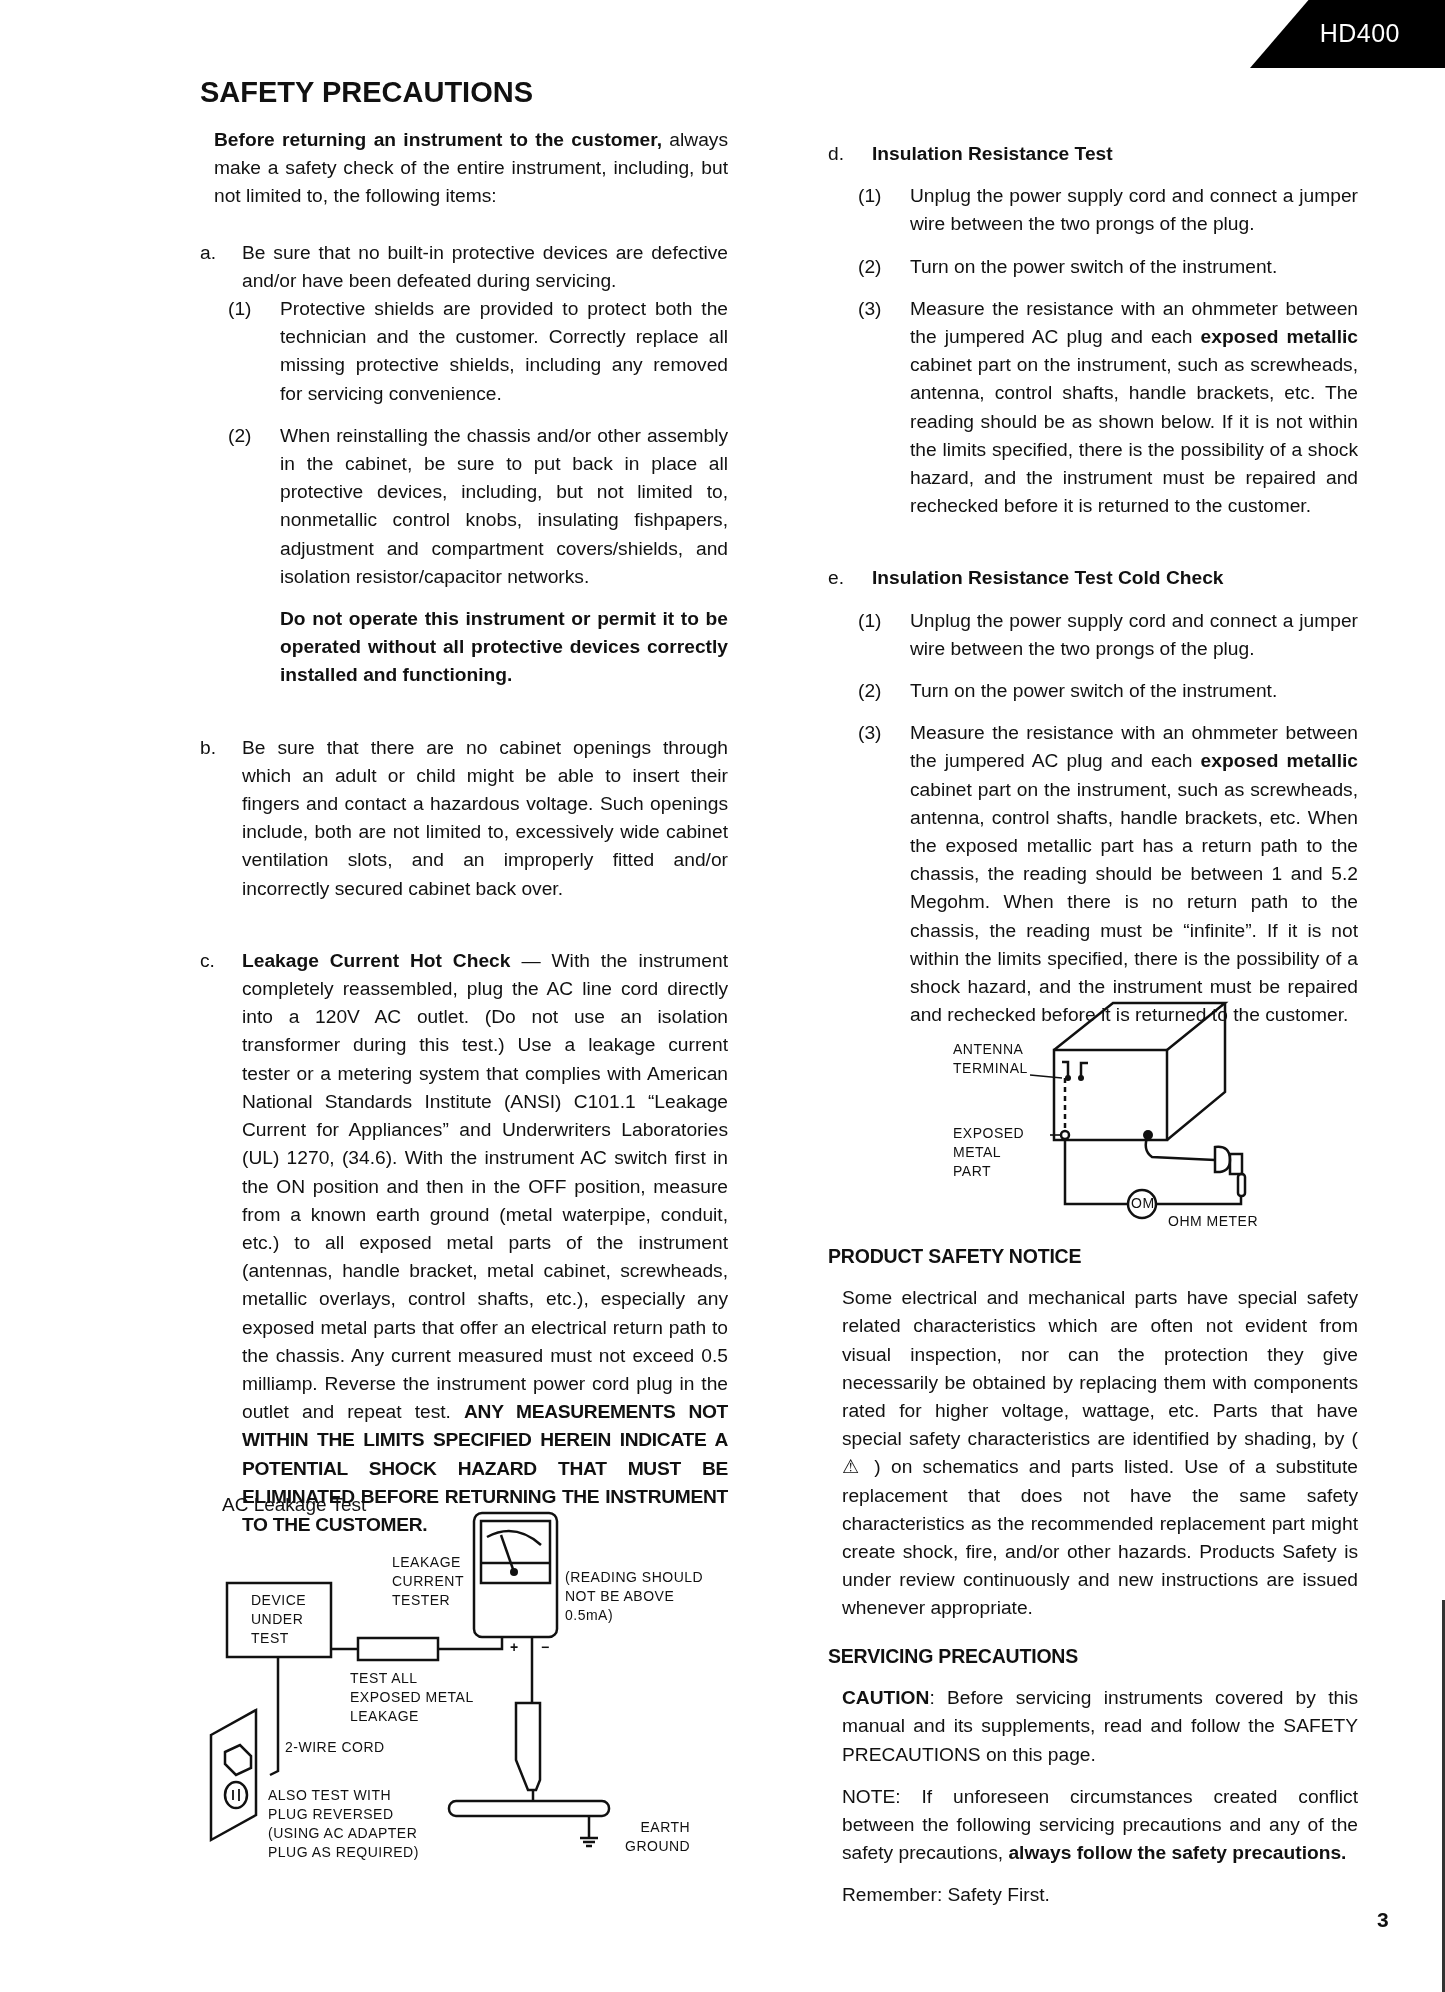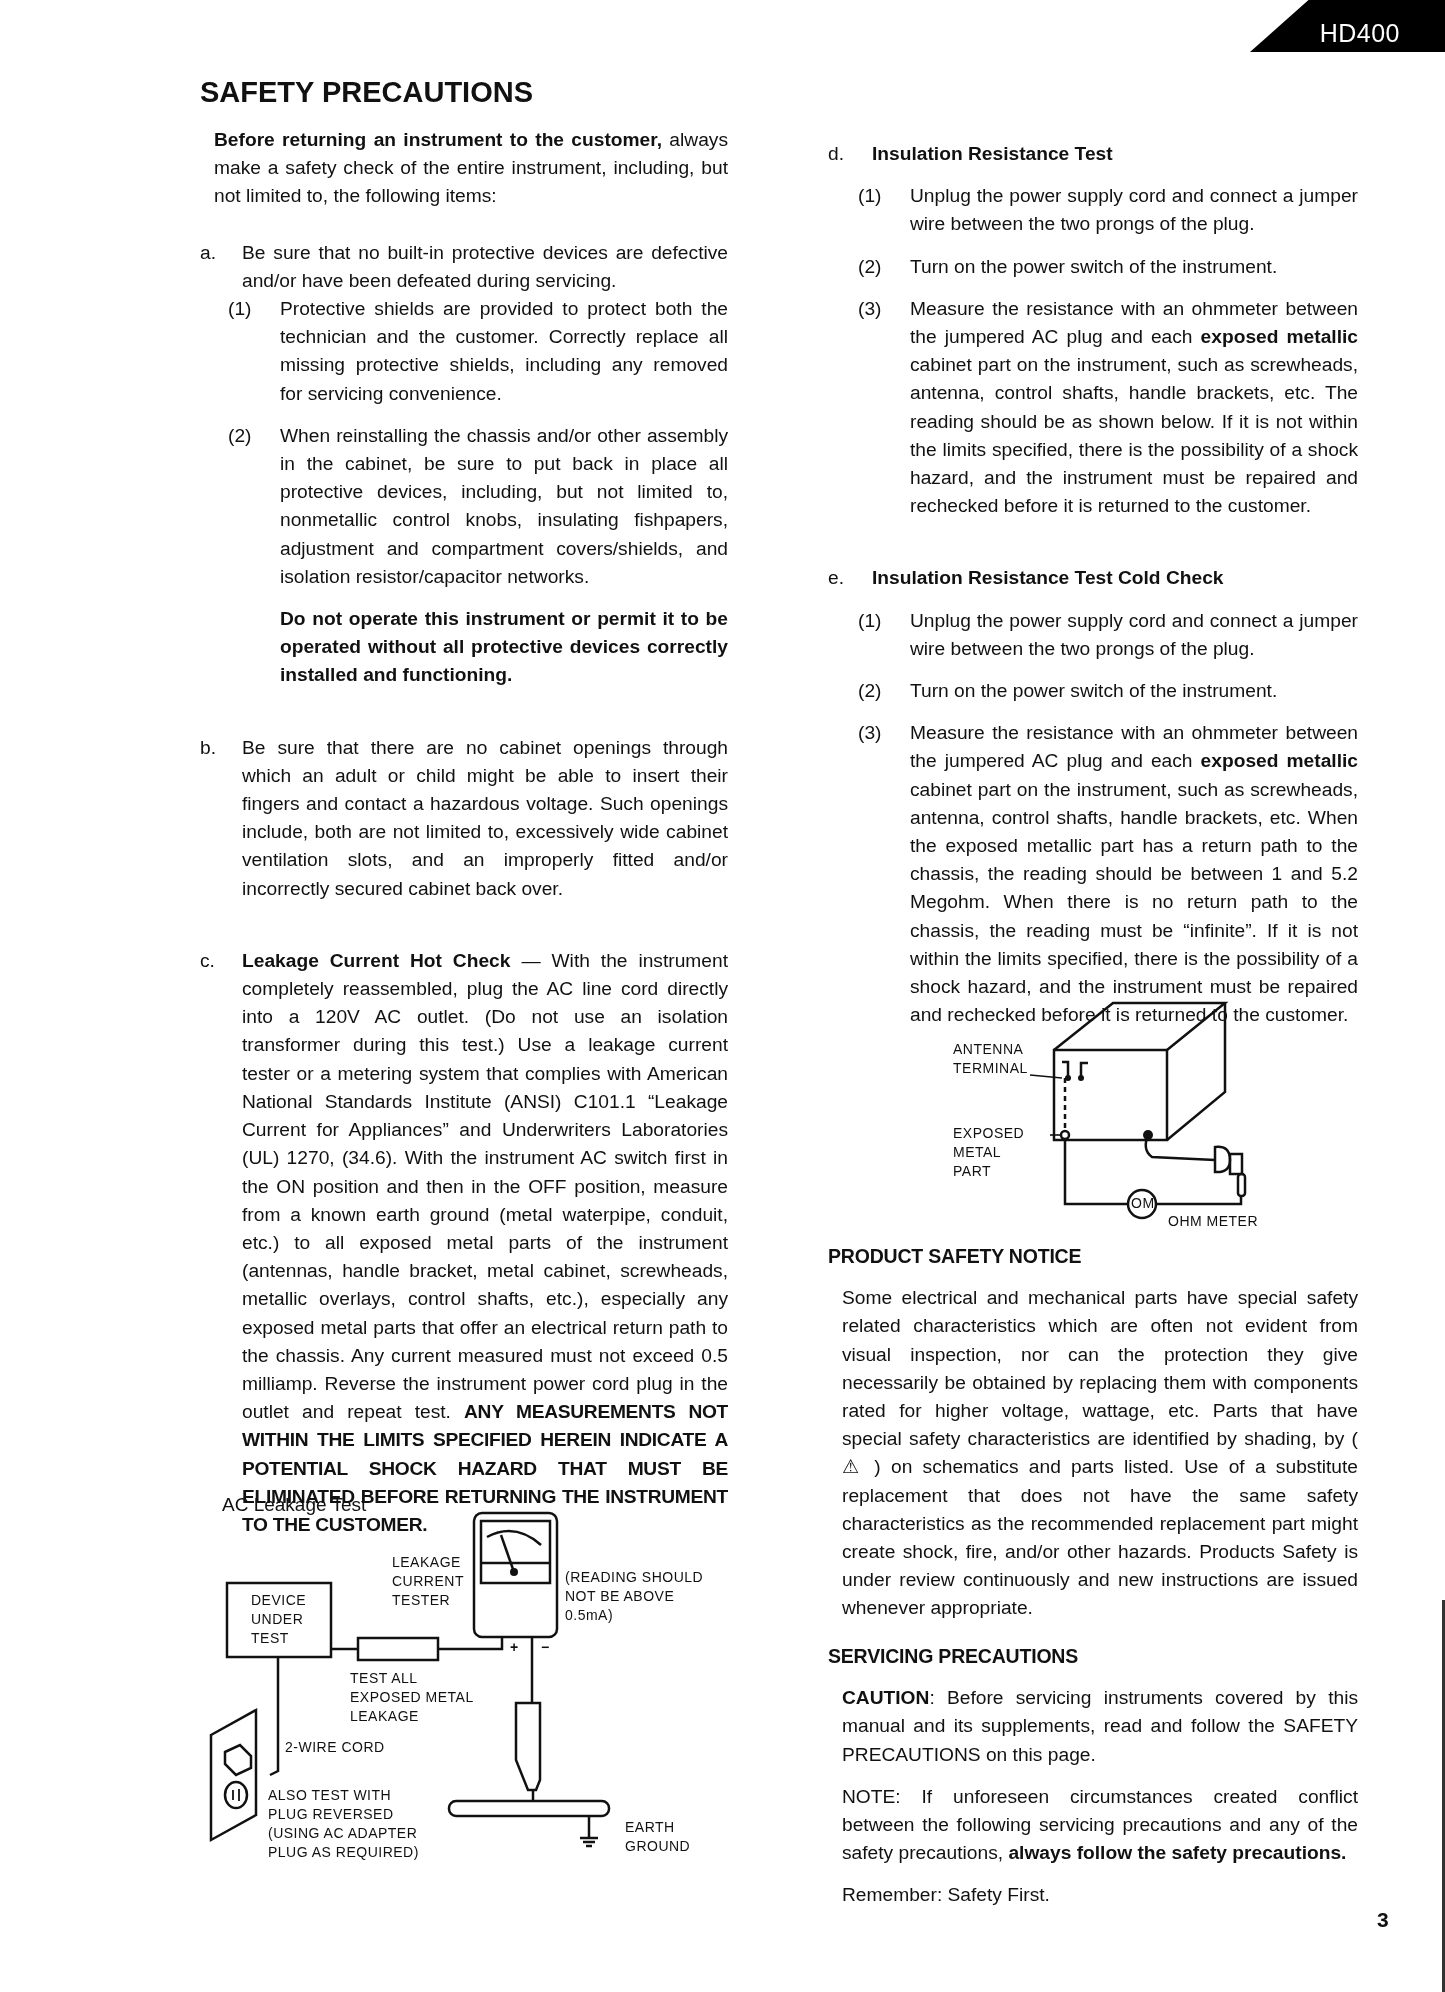--- a/index.html
+++ b/index.html
@@ -2,21 +2,21 @@
 <html><head>
 <meta charset="utf-8">
 <style>
   html, body { margin: 0; padding: 0; }
   body {
     width: 1445px; height: 1992px; position: relative; overflow: hidden;
     background: #ffffff; color: #111111;
     font-family: "Liberation Sans", "DejaVu Sans", sans-serif;
   }
   .model-tab {
-    position: absolute; top: 0; right: 0; width: 195px; height: 52px;
+    position: absolute; top: 0; right: 0; width: 195px; height: 68px;
     background: #000; clip-path: polygon(30% 0, 100% 0, 100% 100%, 0 100%);
   }
   .model-tab span {
     position: absolute; right: 45px; top: 19px; color: #fff;
     font-size: 25px; letter-spacing: 0.5px;
   }
   .col { position: absolute; font-size: 19.2px; line-height: 28.2px; }
   .col-left { left: 200px; top: 72px; width: 542px; }
   .col-right { left: 828px; top: 126px; width: 544px; }
   h1.title { font-size: 29px; font-weight: bold; margin: 0 0 14px 0; line-height: 40px; }
@@ -122,21 +122,21 @@
   <div class="diag-label" style="left:510px;top:1638px;font-weight:bold;">+</div>
   <div class="diag-label" style="left:541px;top:1638px;font-weight:bold;">−</div>
   <div class="diag-label" style="left:350px;top:1669px;">TEST ALL
 EXPOSED METAL
 LEAKAGE</div>
   <div class="diag-label" style="left:285px;top:1738px;">2-WIRE CORD</div>
   <div class="diag-label" style="left:268px;top:1786px;">ALSO TEST WITH
 PLUG REVERSED
 (USING AC ADAPTER
 PLUG AS REQUIRED)</div>
-  <div class="diag-label" style="left:625px;top:1818px;">EARTH
+  <div class="diag-label" style="left:625px;top:1818px;text-align:right;">EARTH
 GROUND</div>
 </div>
 
 <div class="col col-right">
   <div class="sec" style="padding-left:30px;">
     <span class="mark">d.</span>
     <p><b>Insulation Resistance Test</b></p>
     <div class="sub">
       <span class="num">(1)</span>
       <p>Unplug the power supply cord and connect a jumper wire between the two prongs of the plug.</p>

